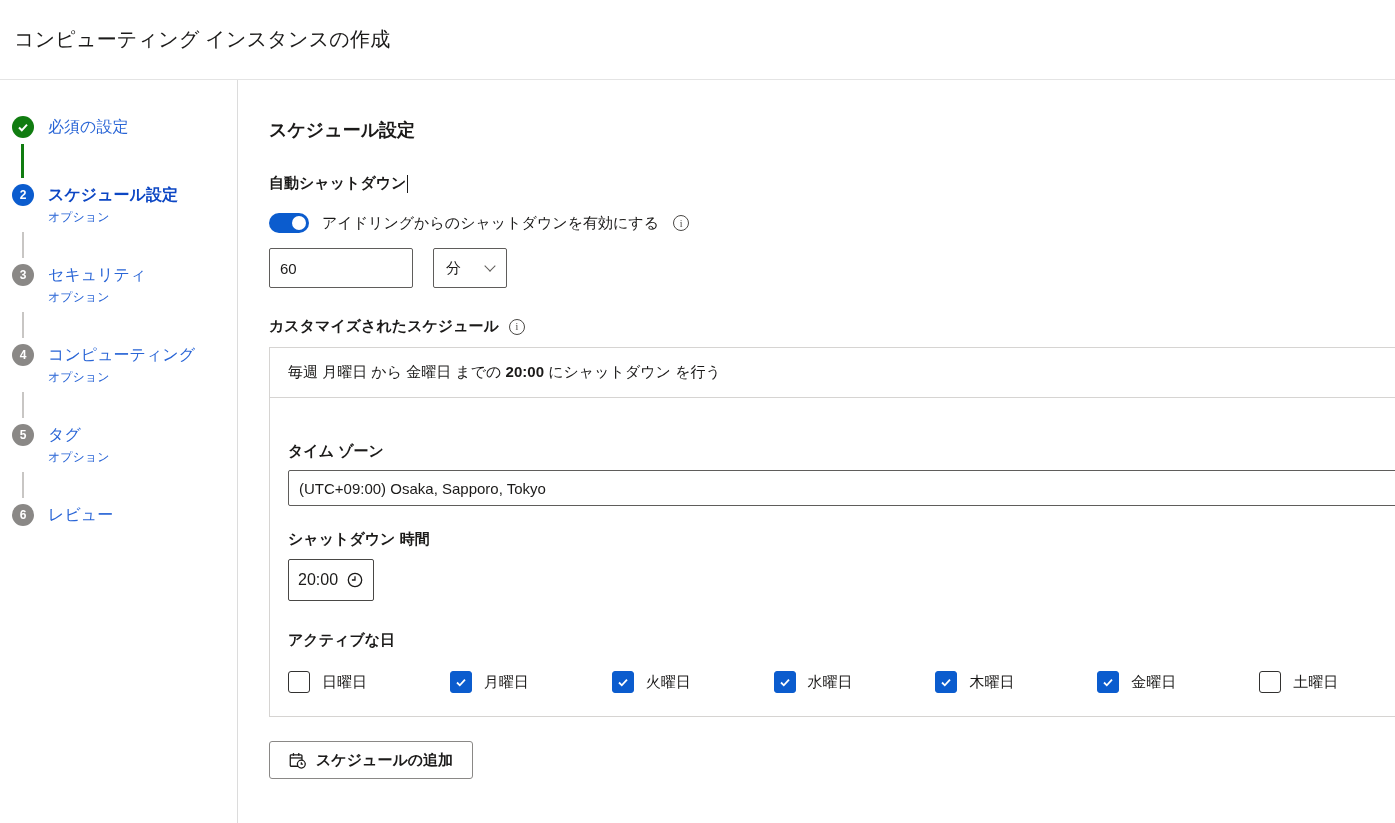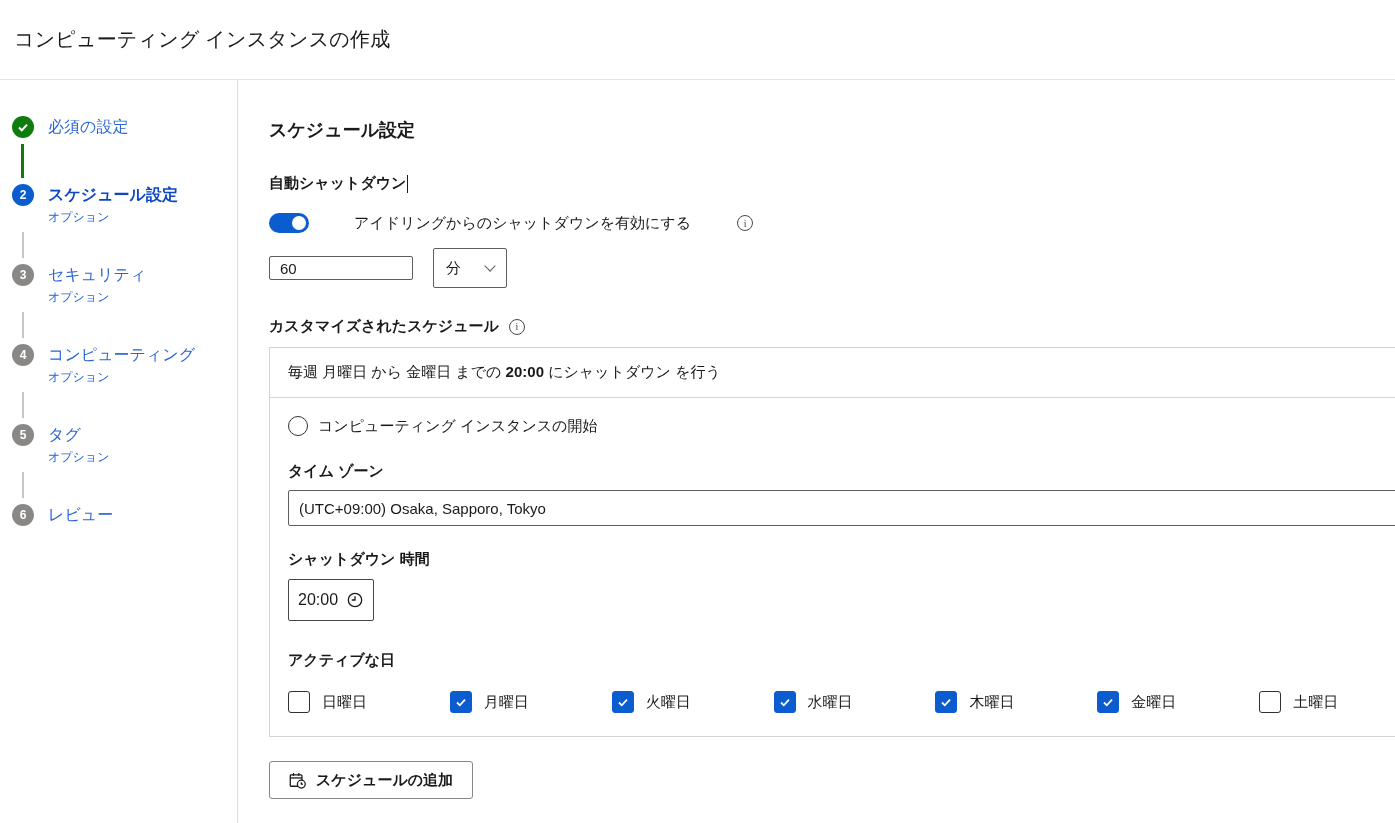--- a/index.html
+++ b/index.html
@@ -60,33 +60,33 @@
   .caret{display:inline-block;width:1px;height:18px;background:#1b1a19;margin-left:1px;vertical-align:-3px;}
   .info-icon{
     width:16px;height:16px;border:1px solid #4a4845;border-radius:50%;
     display:inline-flex;align-items:center;justify-content:center;
     font-size:10px;font-weight:400;color:#4a4845;
     font-family:"Liberation Serif",serif;
     margin-left:14px;cursor:default;flex:0 0 16px;
   }
   .info-icon::before{content:"i";}
   
-  .toggle-row{display:flex;align-items:center;margin-top:20px;gap:32px;}
+  .toggle-row{display:flex;align-items:center;margin-top:20px;}
   .toggle{
     width:40px;height:20px;border-radius:10px;background:#999;
     position:relative;flex:0 0 40px;cursor:pointer;
   }
   .toggle.on{background:var(--accent);}
   .toggle .knob{position:absolute;left:3px;top:3px;width:14px;height:14px;border-radius:50%;background:#fff;}
   .toggle.on .knob{left:auto;right:3px;}
   .toggle-label{margin-left:13px;font-size:15px;}
   
   .idle-row{display:flex;align-items:center;margin-top:15px;}
   .text-input{
-    height:24px;border:1px solid var(--border-strong);border-radius:2px;
+    height:40px;border:1px solid var(--border-strong);border-radius:2px;
     font-size:15px;padding:0 10px;color:var(--text);background:#fff;
     font-family:"Liberation Sans","DejaVu Sans",sans-serif;
   }
   .idle-input{width:144px;}
   .unit-select{
     width:74px;height:40px;border:1px solid var(--border-strong);border-radius:2px;
     display:flex;align-items:center;justify-content:space-between;
     padding:0 12px;margin-left:20px;cursor:pointer;background:#fff;
   }
   .chevron{
@@ -256,24 +256,20 @@
     </h3>
 
     <section class="schedule-card">
       <div class="schedule-card-header">
         <span>毎週 月曜日 から 金曜日 までの </span><b>20:00</b><span> にシャットダウン を行う</span>
       </div>
 
       <div class="schedule-card-body">
 
         <div class="radio-row">
-          <span class="radio-option">
-            <span class="radio"></span>
-            <span class="radio-label">コンピューティング インスタンスの開始</span>
-          </span>
         </div>
 
         <div class="field-label">タイム ゾーン</div>
         <input class="text-input tz-input" readonly="" value="(UTC+09:00) Osaka, Sapporo, Tokyo" style="">
 
         <div class="field-label" style="margin-top:24px;">シャットダウン 時間</div>
         <div class="time-input">
           <span class="time-value">20:00</span>
           <svg width="18" height="18" viewBox="0 0 18 18" fill="none" stroke="#1b1a19" stroke-width="1.3">
             <circle cx="9" cy="9" r="6.7"></circle>

